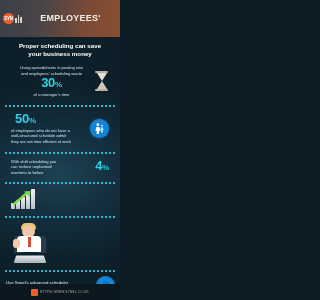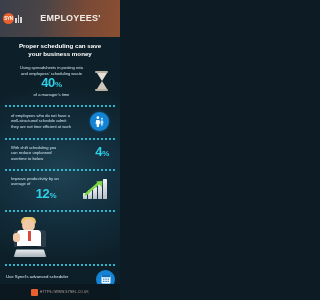--- a/index.html
+++ b/index.html
@@ -253,40 +253,43 @@
   </div>
 
   <div class="stat">
     <div class="row">
       <div class="col-text">
         <div class="stat-text">
           <span>Using spreadsheets in posting rota</span>
           <span>and employees' scheduling waste</span>
         </div>
         <div class="bignum">
-          <span>40</span><span class="pct">%</span>
+          <span>30</span><span class="pct">%</span>
         </div>
         <div class="stat-text">of a manager's time</div>
       </div>
       <div class="col-icon">
         <div class="icon-hourglass">
           <div class="cap top"></div>
           <div class="glass"></div>
           <div class="glass2"></div>
           <div class="cap bot"></div>
         </div>
       </div>
     </div>
   </div>
 
   <div class="dots"></div>
 
   <div class="stat">
     <div class="row">
       <div class="col-text">
+        <div class="bignum" style="text-align:left;padding-left:4px">
+          <span>50</span><span class="pct">%</span>
+        </div>
         <div class="stat-text left">
           <span>of employees who do not have a</span>
           <span>well-structured schedule admit</span>
           <span>they are not time efficient at work</span>
         </div>
       </div>
       <div class="col-icon">
         <div class="icon-circle">
           <svg width="13" height="13" viewBox="0 0 24 24" aria-hidden="true">
             <circle cx="9" cy="5" r="2.6" fill="#ffffff"></circle>
@@ -315,29 +318,20 @@
           <span>4</span><span class="pct">%</span>
         </div>
       </div>
     </div>
   </div>
 
   <div class="dots"></div>
 
   <div class="stat">
     <div class="row">
-      <div class="col-text">
-        <div class="stat-text left">
-          <span>Improve productivity by an</span>
-          <span>average of</span>
-        </div>
-        <div class="bignum" style="text-align:center">
-          <span>12</span><span class="pct">%</span>
-        </div>
-      </div>
       <div class="col-icon">
         <div class="icon-growth">
           <span class="b"></span>
             <span class="b"></span>
             <span class="b"></span>
             <span class="b"></span>
             <span class="b"></span>
           <svg class="arrow" viewBox="0 0 22 16" aria-hidden="true">
             <path d="M1 15 L16 2" stroke="#7fd64a" stroke-width="2.4" fill="none"></path>
             <path d="M12 1.5 L18.5 1 L18 7.5 Z" fill="#7fd64a"></path>

